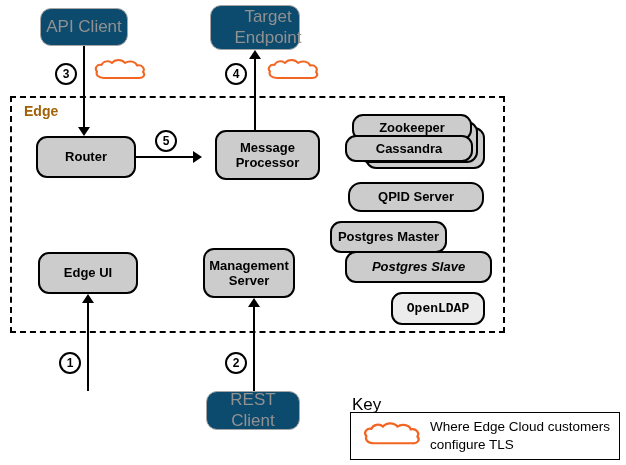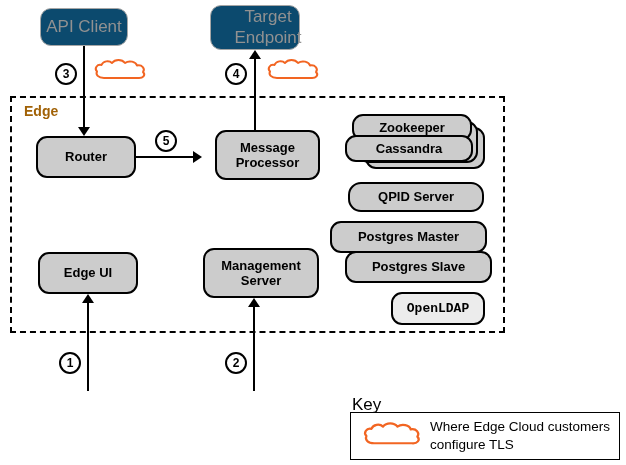--- a/index.html
+++ b/index.html
@@ -159,59 +159,62 @@
   <div class="node external" style="left:40px; top:8px; width:88px; height:38px;">
     <span class="lbl">API Client</span>
   </div>
 
   <div class="node external" style="left:210px; top:5px; width:90px; height:45px;">
     <span class="lbl" style="white-space:pre-line;margin-left:26px;">Target
 Endpoint</span>
   </div>
 
 
+  <div class="node external" style="left:206px; top:391px; width:94px; height:39px;">
+    <span class="lbl">REST Client</span>
+  </div>
 
   <div class="node internal" style="left:36px; top:136px; width:100px; height:42px;">
     <span class="lbl">Router</span>
   </div>
 
   <div class="node internal" style="left:203px; top:130px; width:105px; height:50px;margin-left:12px;">
     <span class="lbl" style="white-space:pre-line;">Message
 Processor</span>
   </div>
 
   <div class="node internal" style="left:38px; top:252px; width:100px; height:42px;">
     <span class="lbl">Edge UI</span>
   </div>
 
-  <div class="node internal" style="left:203px; top:248px; width:116px; height:50px;">
+  <div class="node internal" style="left:203px; top:248px; width:92px; height:50px;">
     <span class="lbl" style="white-space:pre-line;">Management
 Server</span>
   </div>
 
   <div class="stack-layer" style="left:365px; top:127px; width:120px; height:42px;"></div>
   <div class="stack-layer" style="left:358px; top:121px; width:120px; height:42px;"></div>
 
   <div class="node internal" style="left:352px; top:114px; width:120px; height:27px;">
     <span class="lbl">Zookeeper</span>
   </div>
 
   <div class="node internal" style="left:345px; top:135px; width:128px; height:27px;">
     <span class="lbl">Cassandra</span>
   </div>
 
   <div class="node internal" style="left:348px; top:182px; width:136px; height:30px;border-radius:13px;">
     <span class="lbl">QPID Server</span>
   </div>
 
-  <div class="node internal" style="left:345px; top:251px; width:147px; height:32px;">
+  <div class="node internal" style="left:345px; top:251px; width:147px; height:32px;font-style:italic;">
     <span class="lbl">Postgres Slave</span>
   </div>
 
-  <div class="node internal" style="left:330px; top:221px; width:157px; height:32px;">
+  <div class="node internal" style="left:330px; top:221px; width:117px; height:32px;">
     <span class="lbl">Postgres Master</span>
   </div>
 
   <div class="node internal-light" style="left:391px; top:292px; width:94px; height:33px;font-family:Liberation Mono, monospace;">
     <span class="lbl">OpenLDAP</span>
   </div>
 
   <div class="vline" style="left:83px; top:46px; height:82px;"></div>
   <div class="arrow-down" style="left:78px; top:127px;"></div>
 

